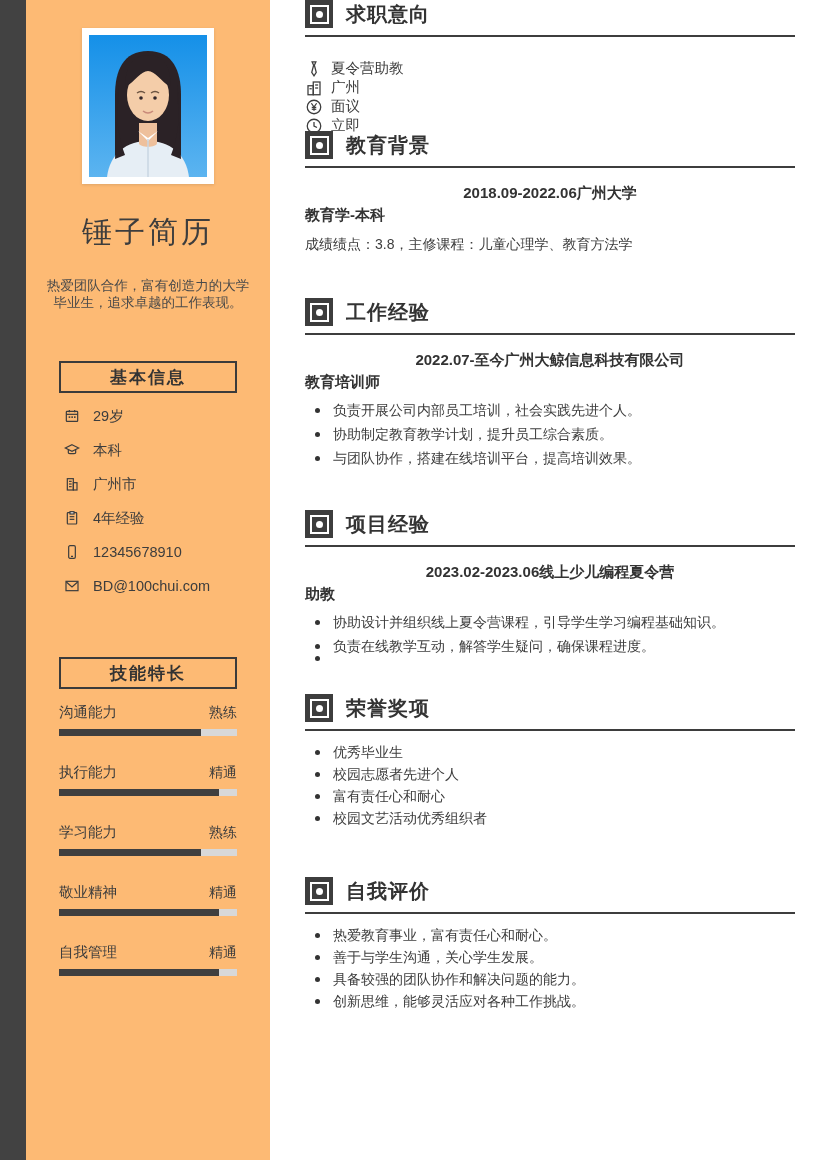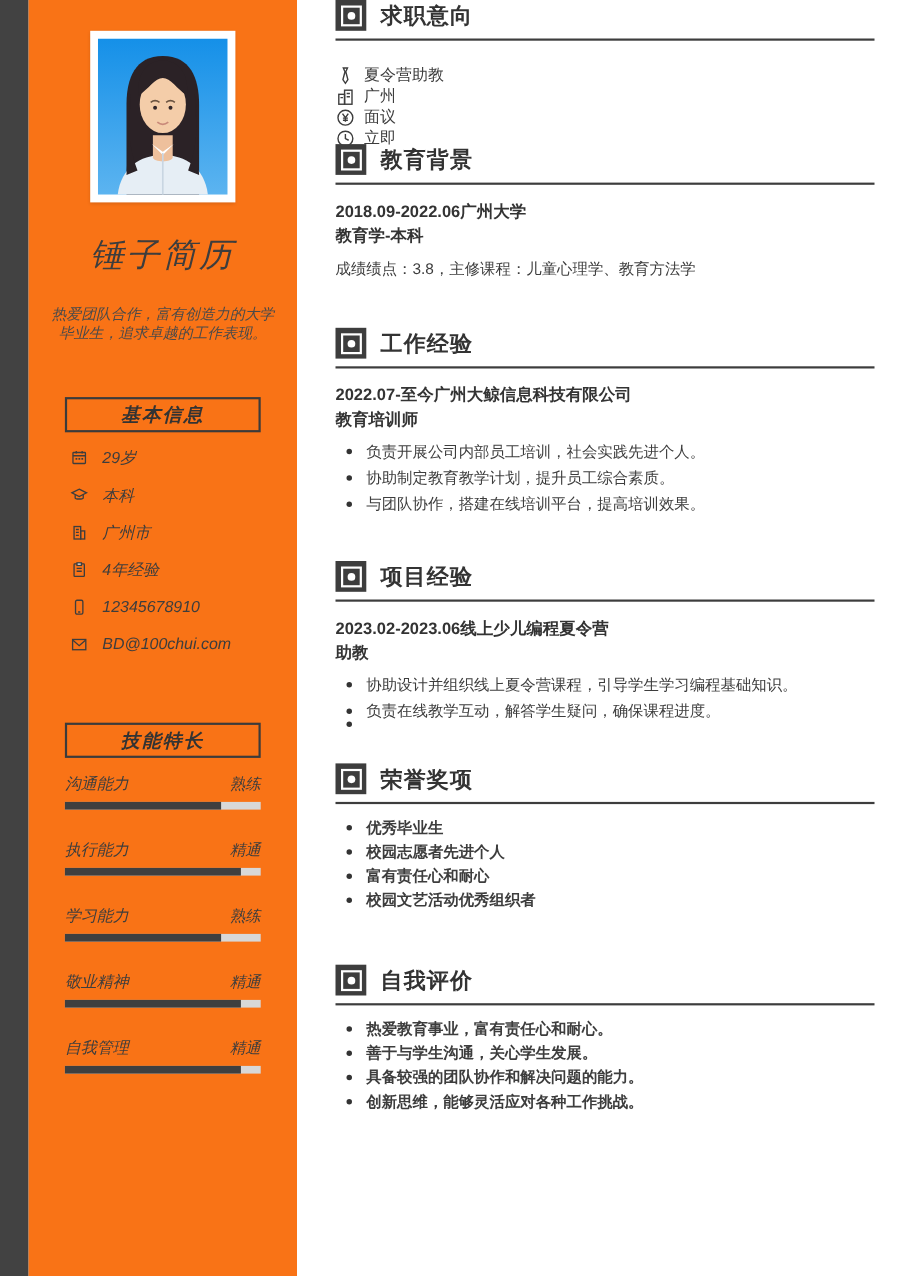--- a/index.html
+++ b/index.html
@@ -1,21 +1,21 @@
 <!DOCTYPE html>
 <html><head>
 <meta charset="utf-8">
 <style>
   html,body{margin:0;padding:0;background:#ffffff;}
   body{font-family:"Liberation Sans","DejaVu Sans",sans-serif;color:#3d3d3d;}
   .page{position:relative;width:820px;height:1160px;background:#ffffff;overflow:hidden;}
 
   
   .dark-strip{position:absolute;left:0;top:0;width:26px;height:100%;background:#424242;}
-  .sidebar{position:absolute;left:26px;top:0;width:244px;height:100%;background:#f97316;box-sizing:border-box;padding-top:28px;font-style:italic;}
+  .sidebar{position:absolute;left:26px;top:0;width:244px;height:100%;background:#fdba74;box-sizing:border-box;padding-top:28px;}
   .photo-frame{width:132px;height:156px;margin:0 auto;background:#ffffff;box-sizing:border-box;padding:7px;box-shadow:0 1px 3px rgba(0,0,0,.12);}
   .photo-frame svg{display:block;width:118px;height:142px;}
   .side-name{margin-top:28px;text-align:center;font-size:30px;letter-spacing:3px;color:#3d3d3d;}
   .side-tagline{margin:24px 20px 0;text-align:center;font-size:13.5px;line-height:17px;color:#4a4a4a;}
   .side-box{width:178px;height:32px;margin:0 auto;box-sizing:border-box;border:2px solid #3b3b3b;display:flex;align-items:center;justify-content:center;font-size:17px;font-weight:bold;letter-spacing:2px;color:#333333;}
   .box-info{margin-top:50px;}
   .box-skills{margin-top:54px;}
   .info-list{margin:6px 0 0;padding:0 0 0 38px;list-style:none;}
   .info-item{display:flex;align-items:center;height:34px;font-size:14.5px;color:#3d3d3d;}
   .info-item .ico{width:16px;height:16px;margin-right:13px;flex:0 0 auto;display:flex;align-items:center;}
@@ -37,35 +37,35 @@
   .sec-icon .dot{width:7px;height:7px;background:#ffffff;border-radius:50%;}
   .sec-title{margin-left:13px;font-size:20px;font-weight:bold;letter-spacing:1px;color:#333333;}
   .sec-rule{margin-top:7px;border-bottom:2px solid #3d3d3d;height:0;}
 
   .intent-row{display:flex;justify-content:space-between;margin-top:22px;height:22px;flex-direction:column;}
   .intent-item{display:flex;align-items:center;font-size:14.5px;color:#3d3d3d;}
   .intent-item .ico{width:18px;height:18px;margin-right:8px;display:flex;align-items:center;}
   .intent-item .ico svg{width:18px;height:18px;}
 
   .entry{margin-top:14px;}
-  .entry-row{display:flex;justify-content:flex-start;font-size:15px;font-weight:bold;color:#333333;line-height:21px;}
+  .entry-row{display:flex;justify-content:center;font-size:15px;font-weight:bold;color:#333333;line-height:21px;}
   .entry-sub{font-size:15px;font-weight:bold;color:#333333;line-height:21px;margin-top:1px;}
   .entry-desc{margin-top:9px;font-size:14px;color:#3d3d3d;line-height:20px;}
 
   ul.bullets{margin:6px 0 0;padding:0 0 0 10px;list-style:none;}
   ul.bullets li{position:relative;padding-left:18px;font-size:14px;color:#3d3d3d;line-height:24px;}
   ul.bullets.tight li{line-height:22px;}
   ul.bullets .dot{position:absolute;left:0;top:50%;margin-top:-2.5px;width:5px;height:5px;border-radius:50%;background:#333333;}
 
   .mt-s2{margin-top:50px;}
   .mt-s3{margin-top:44px;}
   .mt-s4{margin-top:40px;}
   .mt-s5{margin-top:36px;}
   .mt-s6{margin-top:48px;}
-  ul.bullets.mt10{margin-top:10px;font-weight:bold;}
+  ul.bullets.mt10{margin-top:10px;}
 </style>
 </head>
 <body>
 
 <div class="page">
   <div class="dark-strip"></div>
 
   <div class="sidebar">
 
     <div class="photo-frame">

